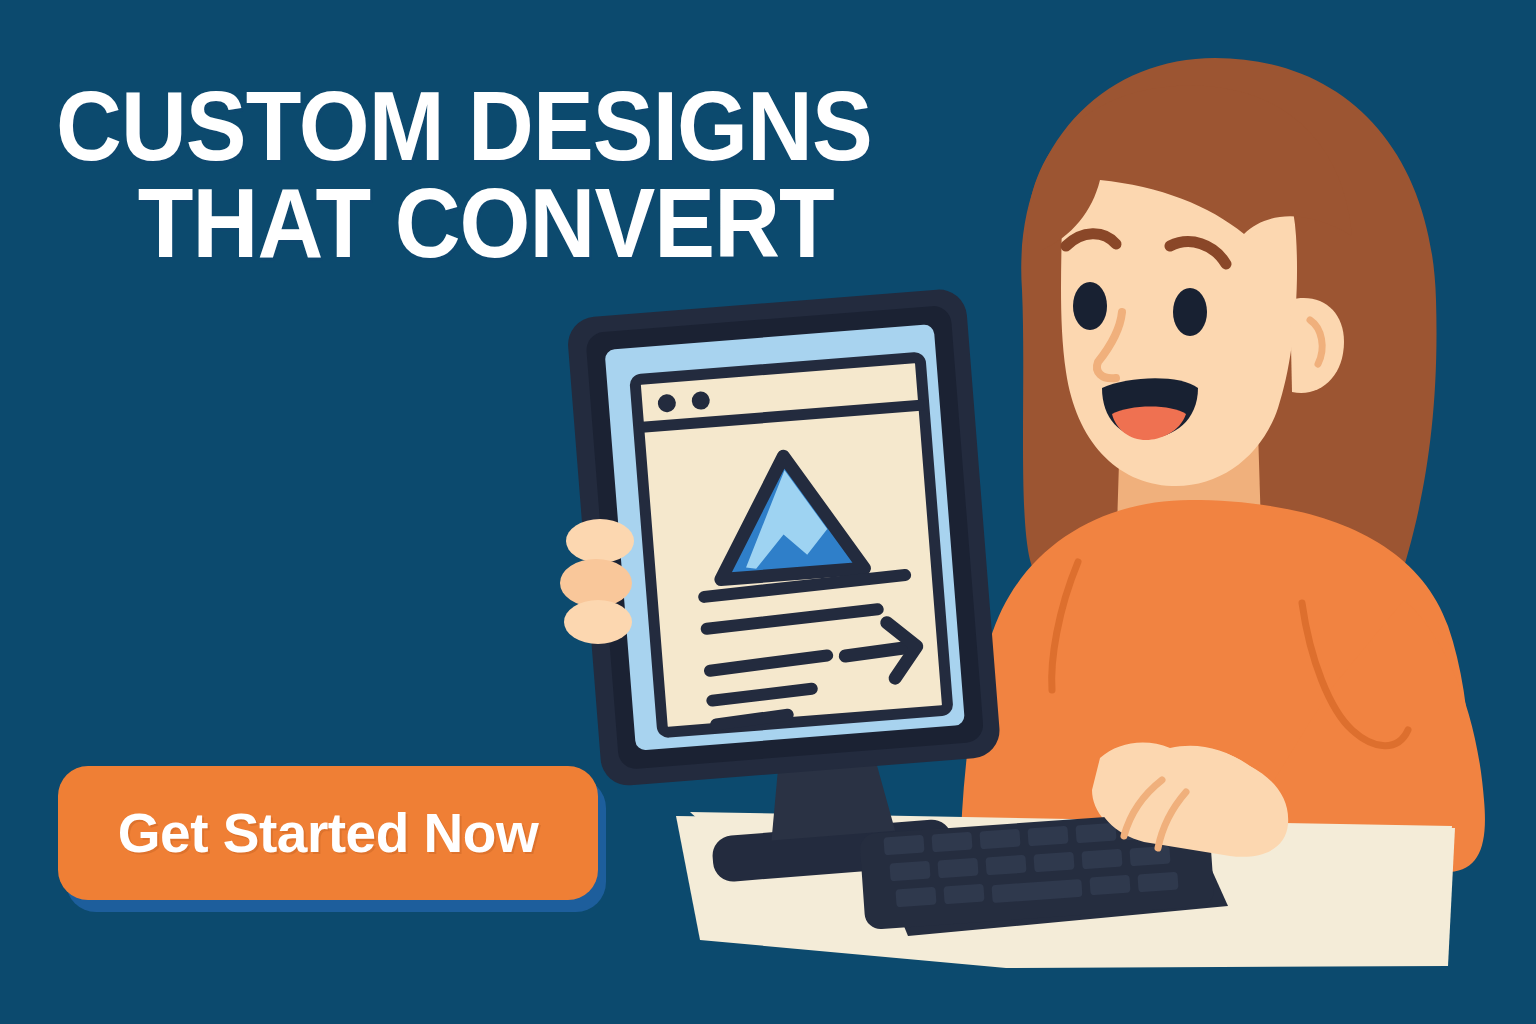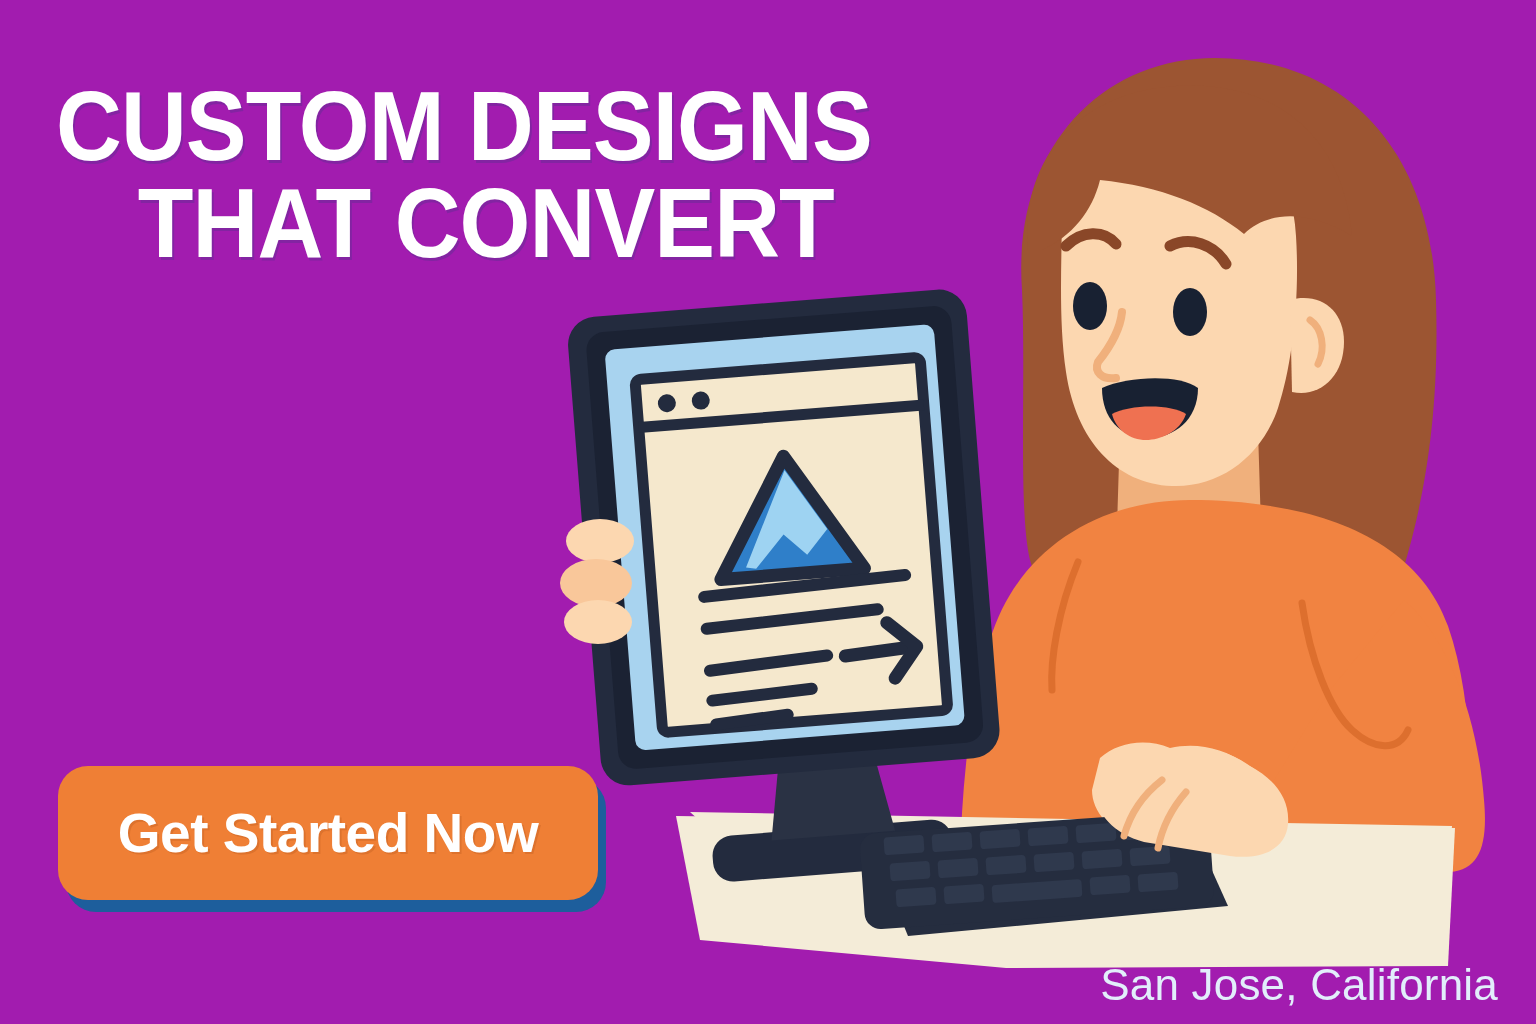--- a/index.html
+++ b/index.html
@@ -5,21 +5,21 @@
   html, body {
     margin: 0;
     padding: 0;
     background: #1b1b1b;
   }
   #banner {
     position: relative;
     width: 1536px;
     height: 1024px;
     overflow: hidden;
-    background: #a21caf;
+    background: #0c4a6e;
     font-family: "Liberation Sans", sans-serif;
   }
 
   
   .headline {
     position: absolute;
     left: 56px;
     top: 78px;
     width: 900px;
     color: #ffffff;
@@ -253,15 +253,14 @@
     <span class="ln ln1">CUSTOM DESIGNS</span>
     <span class="ln ln2">THAT CONVERT</span>
   </div>
 
 
   <div class="cta-wrap">
     <div class="cta-shadow"></div>
     <button class="cta-button">Get Started Now</button>
   </div>
 
-  <div class="location">San Jose, California</div>
 
 </div>
 
 </body></html>

